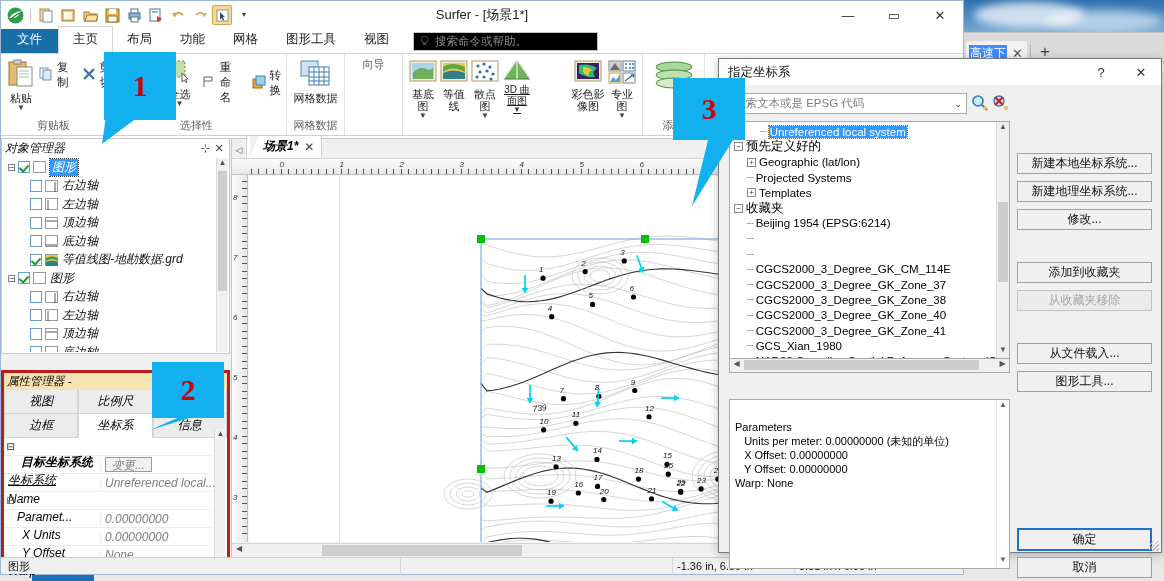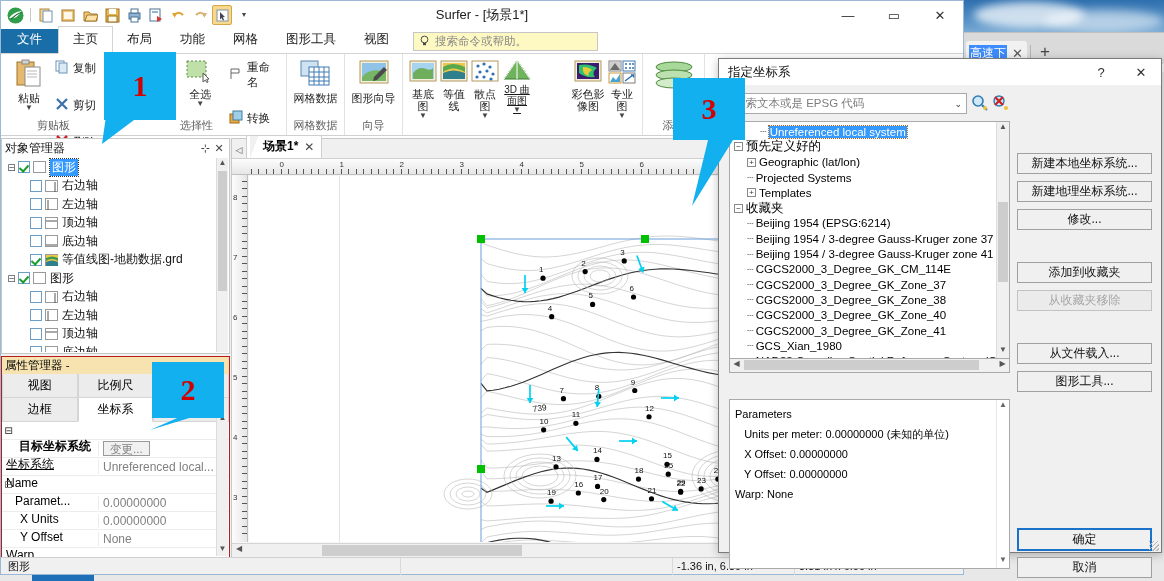--- a/index.html
+++ b/index.html
@@ -51,41 +51,41 @@
   .qsep { width:1px; height:14px; background:#c9c9c9; margin:0 3px; }
 
   
   #ribbon-tabs { height:25px; background:#fff; display:flex; align-items:flex-end;
     border-bottom:1px solid #d4d4d4; padding-left:0; }
   .rtab { padding:4px 14px 5px; font-size:12.5px; color:#1b1b1b; cursor:default; }
   .rtab.file { background:#1a6ea8; color:#fff; padding:5px 16px 5px; }
   .rtab.active { background:#fff; border:1px solid #d4d4d4; border-bottom:1px solid #fff;
     position:relative; top:1px; }
   #search-box { margin-left:10px; width:185px; height:19px; border:1px solid #c6c6c6;
-    background:#fef9c3; display:flex; align-items:center; gap:5px; padding:0 5px;
+    background:#000000; display:flex; align-items:center; gap:5px; padding:0 5px;
     font-size:11.5px; color:#8a8a8a; position:relative; top:-2px; }
 
   
   #ribbon { height:82px; background:#fff; border-bottom:1px solid #d0d0d0;
     display:flex; align-items:stretch; position:relative; }
   .rgroup { display:flex; flex-direction:column; justify-content:space-between;
     border-right:1px solid #e2e2e2; padding:3px 5px 0; position:relative; }
   .rgroup .glabel { text-align:center; font-size:11px; color:#5d5d5d; padding-bottom:2px; }
   .gitems { display:flex; align-items:flex-start; gap:3px; height:58px; }
   .bigbtn { width:46px; display:flex; flex-direction:column; align-items:center;
     gap:1px; font-size:11px; color:#1b1b1b; padding-top:2px; }
   .bigbtn .cap { text-align:center; line-height:1.1; }
-  .smallcol { display:flex; flex-direction:column; gap:20px; padding-top:3px;font-family:Liberation Mono, monospace; }
+  .smallcol { display:flex; gap:13px; padding-top:3px; }
   .smallbtn { display:flex; align-items:center; gap:4px; font-size:11.5px; color:#1b1b1b; }
   .ico { display:inline-block; position:relative; }
   .caret { font-size:8px; color:#444; line-height:6px; }
 
   
   #workspace { position:absolute; left:0; top:137px; width:962px; height:420px;
-    background:#f0f0f0; }
+    background:#f0f0f0;font-style:italic; }
 
   
   #objmgr { position:absolute; left:0; top:0; width:229px; height:216px;
     background:#fff; border:1px solid #c8c8c8; }
   .panel-head { height:18px; background:#fff; display:flex; align-items:center;
     padding:0 3px; font-size:12px; color:#111; }
   .panel-head .spacer { flex:1; }
   .panel-head .pbtn { width:14px; text-align:center; color:#444; font-size:11px; }
   #obj-head { background:#fff; }
   #objtree { position:absolute; left:1px; top:19px; right:13px; bottom:1px;
@@ -99,22 +99,22 @@
   .swatch { width:13px; height:12px; border:1px solid #9a9a9a; background:#fff;
     display:inline-block; margin-right:4px; flex:none; }
   .tlabel { font-size:12px; color:#111; }
   .tlabel.sel { background:#3399ff; color:#fff; padding:0 2px; outline:1px dotted #333; }
   .indent1 { padding-left:14px; }
   .vscroll { position:absolute; right:1px; top:19px; width:12px; bottom:1px;
     background:#f0f0f0; border-left:1px solid #dcdcdc; }
   .vscroll .arrowup, .vscroll .arrowdn { height:12px; text-align:center; font-size:8px; color:#555; }
   .vscroll .thumb { position:absolute; left:1px; right:1px; top:13px; height:120px; background:#cdcdcd; }
 
-  #propmgr { position:absolute; left:0; top:218px; width:229px; height:202px;
-    background:#fff; border:1px solid #b91c1c; }
+  #propmgr { position:absolute; left:0; top:232px; width:229px; height:202px;
+    background:#fff; border:3px solid #b91c1c; }
   #prop-head { background:#f6e3b0; height:17px; display:flex; align-items:center;
     padding:0 3px; font-size:11.5px; }
   .ptabs { display:flex; font-size:12px; }
   .ptab { flex:1; text-align:center; padding:3px 0; background:#ececec;
     border:1px solid #d5d5d5; border-top:none; }
   .ptab.active { background:#fff; border-bottom:1px solid #fff; }
   .pgrid { font-size:12px; }
   .prow { display:flex; height:18px; align-items:center; border-bottom:1px solid #ededed; }
   .prow .pk { width:96px; padding-left:4px; white-space:nowrap; overflow:hidden;margin-top:32px; }
   .prow .pv { flex:1; color:#808080; padding-left:4px; border-left:1px solid #ededed;
@@ -190,21 +190,21 @@
     border-left:1px solid #dcdcdc; }
   #tree-vsb .a { height:13px; text-align:center; font-size:8px; color:#555; }
   #tree-vsb .t { position:absolute; left:1px; right:1px; top:80px; height:80px; background:#cdcdcd; }
   #tree-hsb { position:absolute; left:10px; top:274px; width:281px; height:14px;
     background:#f0f0f0; border:1px solid #a9a9a9; border-top:none; }
   #tree-hsb .a { position:absolute; top:0; width:13px; height:12px; text-align:center;
     font-size:8px; color:#555; }
   #tree-hsb .t { position:absolute; left:14px; top:1px; height:10px; width:235px; background:#cdcdcd; }
   #params { position:absolute; left:10px; top:314px; width:281px; height:170px;
     background:#fff; border:1px solid #a9a9a9; overflow:hidden; }
-  #params .ptext { padding:4px 5px; font-size:11px; line-height:20px; white-space:pre; }
+  #params .ptext { padding:20px 5px; font-size:11px; line-height:14px; white-space:pre; }
   #params-vsb { position:absolute; right:0; top:0; width:13px; bottom:0; background:#fff;
     border-left:1px solid #e8e8e8; }
   #params-vsb .a { height:13px; text-align:center; font-size:8px; color:#666; }
   #params-vsb .b { position:absolute; bottom:0; left:0; right:0; height:13px;
     text-align:center; font-size:8px; color:#666; }
   .dbtn { position:absolute; left:298px; width:135px; height:21px; background:#f0f0f0;
     border:1px solid #a0a0a0; font-size:12px; display:flex; align-items:center;
     justify-content:center; color:#111; }
   .dbtn.disabled { color:#a5a5a5; background:#ebebeb; border-color:#c2c2c2; }
   .dbtn.default { border:2px solid #1a73c9; height:23px; }
@@ -428,33 +428,20 @@
                 </g>
               </svg>
           </span>
           <span class="cap">网格数据</span>
         </div>
       </div>
       <div class="glabel">网格数据</div>
     </div>
 
     <div class="rgroup" style="width:58px;">
-      <div class="gitems" style="justify-content:center;">
-        <div class="bigbtn" style="width:50px;">
-          <span class="ico">
-            <svg width="32" height="30">
-                <rect x="2" y="2" width="28" height="22" fill="#f5efdc" stroke="#b49a5d"></rect>
-                <rect x="4" y="4" width="24" height="18" fill="#8fc3e8"></rect>
-                <path d="M4 18 Q12 8 28 13v9H4z" fill="#76b563"></path>
-                <path d="M16 18l10-10 3 3-10 10-4 1z" fill="#4a4a4a"></path>
-              </svg>
-          </span>
-          <span class="cap">图形向导</span>
-        </div>
-      </div>
       <div class="glabel">向导</div>
     </div>
 
     <div class="rgroup" style="width:240px;">
       <div class="gitems" style="gap:1px;">
         <div class="bigbtn" style="width:40px;">
           <span class="ico">
             <svg width="30" height="26">
                 <rect x="2" y="2" width="26" height="20" fill="#f3eedd" stroke="#b49a5d"></rect>
                 <rect x="4" y="4" width="22" height="16" fill="#a8d3ef"></rect>
@@ -1133,25 +1120,23 @@
           <div class="dtr" style="padding-left: 4px;">
             <span class="pm">−</span>
             <span class="lbl cn">收藏夹</span>
           </div>
           <div class="dtr" style="padding-left: 17px;">
             <span class="dash">┄</span>
             <span class="lbl">Beijing 1954 (EPSG:6214)</span>
           </div>
           <div class="dtr" style="padding-left: 17px;">
             <span class="dash">┄</span>
-            <span class="lbl">Beijing 1954 / 3-degree Gauss-Kruger zone 37</span>
           </div>
           <div class="dtr" style="padding-left: 17px;">
             <span class="dash">┄</span>
-            <span class="lbl">Beijing 1954 / 3-degree Gauss-Kruger zone 41</span>
           </div>
           <div class="dtr" style="padding-left: 17px;">
             <span class="dash">┄</span>
             <span class="lbl">CGCS2000_3_Degree_GK_CM_114E</span>
           </div>
           <div class="dtr" style="padding-left: 17px;">
             <span class="dash">┄</span>
             <span class="lbl">CGCS2000_3_Degree_GK_Zone_37</span>
           </div>
           <div class="dtr" style="padding-left: 17px;">

